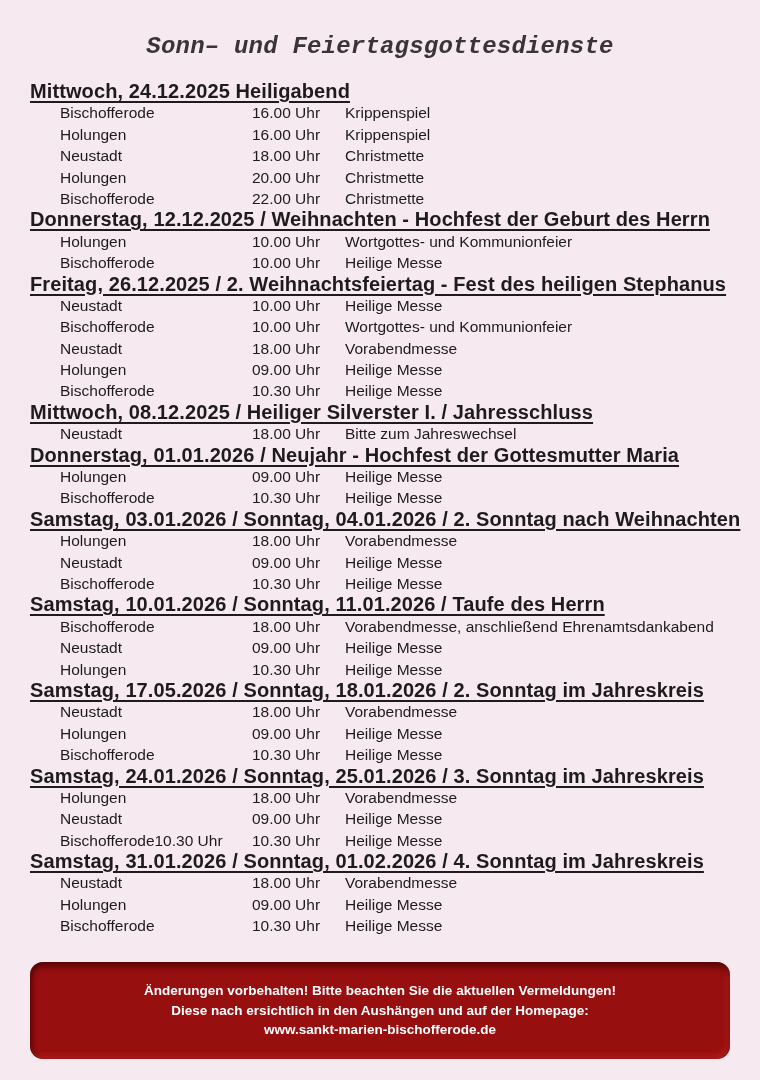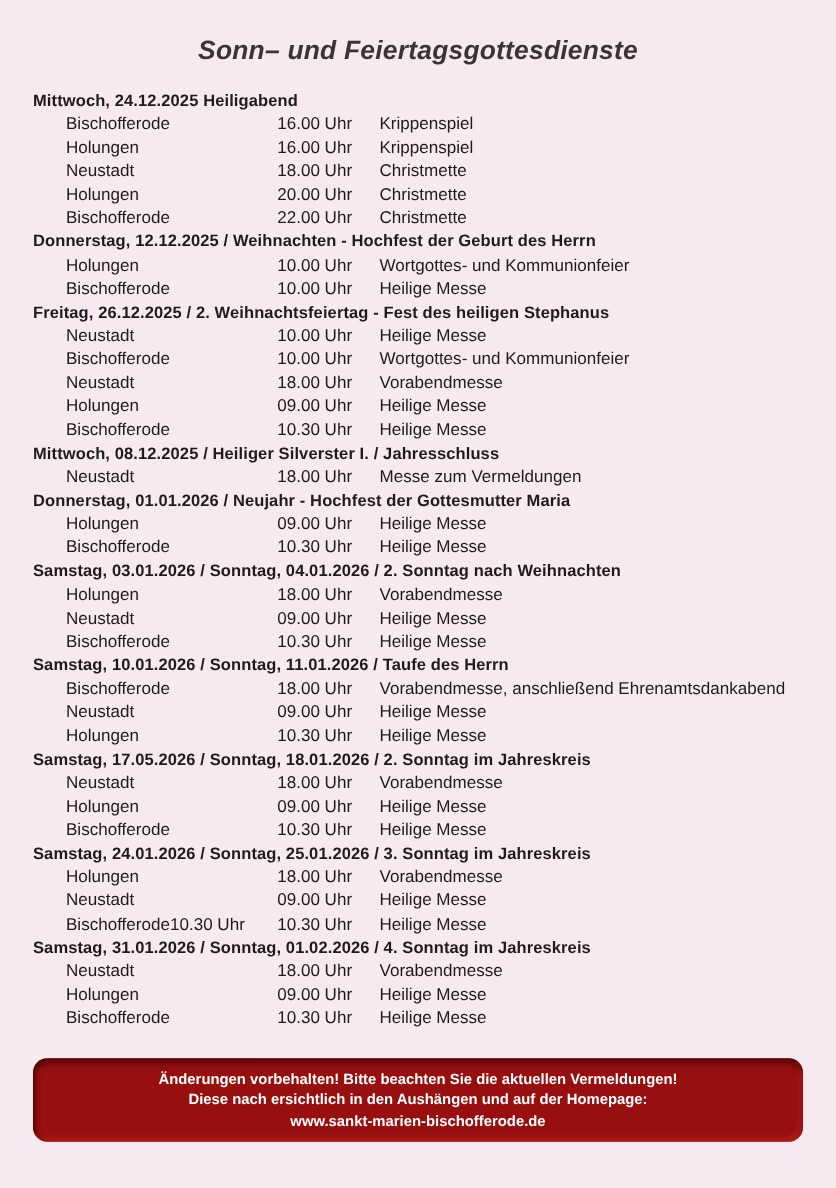--- a/index.html
+++ b/index.html
@@ -24,57 +24,58 @@
   }
   .page {
     position: relative;
     width: 760px;
     height: 1080px;
   }
   .title {
     margin: 0;
     padding-top: 33px;
     text-align: center;
-    font-family: Liberation Sans, sans-serif;
+    font-family: Liberation Mono, monospace;
     font-style: italic;
     font-weight: bold;
     font-size: 24px;
     line-height: 28px;
     color: var(--title);
     letter-spacing: 0.2px;
   }
   .schedule {
     margin: 20px 20px 0 30px;
     font-size: 15.5px;
   }
   .section-header {
     font-weight: bold;
-    font-size: 15px;
+    font-size: 20px;
     line-height: 21.4px;
     height: 21.4px;
+    text-decoration: underline;
     text-decoration-thickness: 2px;
     text-underline-offset: 3px;
     white-space: nowrap;
     letter-spacing: 0.1px;
   }
   .row {
     display: grid;
     grid-template-columns: 192px 93px 1fr;
     line-height: 21.4px;
     height: 21.4px;
     white-space: nowrap;
     margin-left: 30px;
   }
   .cell { overflow: visible; }
   .notice-box {
     position: absolute;
     left: 30px;
     top: 962px;
     width: 700px;
-    height: 76px;
+    height: 97px;
     border-radius: 13px;
     background: var(--notice-bg);
     box-shadow: inset 0 5px 6px rgba(40, 0, 0, 0.5),
                 inset -4px -4px 5px rgba(210, 40, 40, 0.45),
                 inset 3px 0 4px rgba(40, 0, 0, 0.3);
     color: var(--notice-text);
     font-weight: bold;
     font-size: 13.5px;
     line-height: 19.5px;
     text-align: center;
@@ -151,21 +152,21 @@
       </div>
       <div class="row">
         <span class="cell location">Bischofferode</span>
         <span class="cell time">10.30 Uhr</span>
         <span class="cell event">Heilige Messe</span>
       </div>
       <div class="section-header">Mittwoch, 08.12.2025 / Heiliger Silverster I. / Jahresschluss</div>
       <div class="row">
         <span class="cell location">Neustadt</span>
         <span class="cell time">18.00 Uhr</span>
-        <span class="cell event">Messe zum Vermeldungen</span>
+        <span class="cell event">Bitte zum Jahreswechsel</span>
       </div>
       <div class="section-header">Donnerstag, 01.01.2026 / Neujahr - Hochfest der Gottesmutter Maria</div>
       <div class="row">
         <span class="cell location">Holungen</span>
         <span class="cell time">09.00 Uhr</span>
         <span class="cell event">Heilige Messe</span>
       </div>
       <div class="row">
         <span class="cell location">Bischofferode</span>
         <span class="cell time">10.30 Uhr</span>

